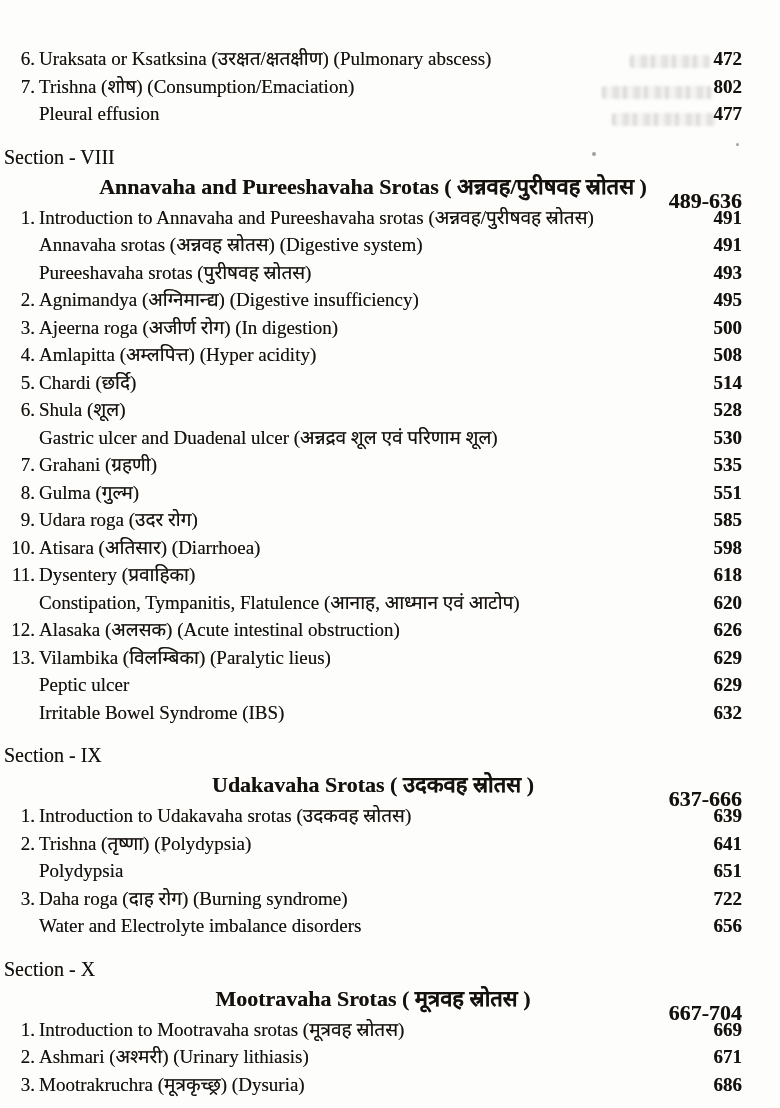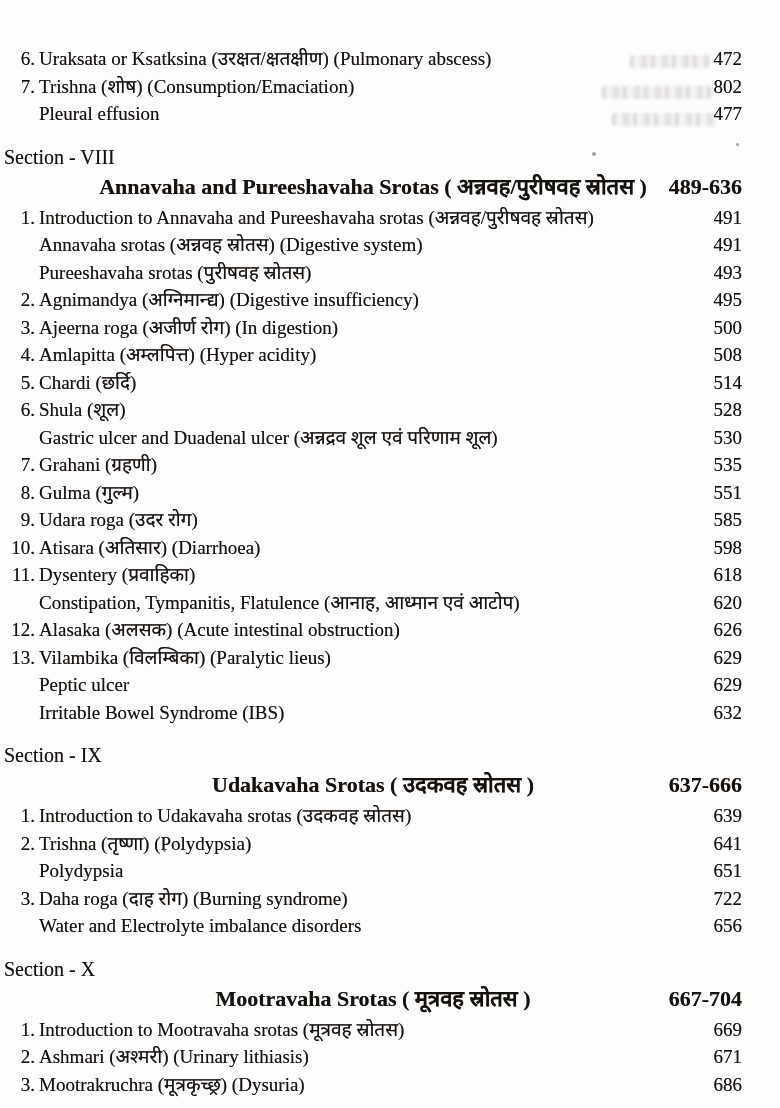--- a/index.html
+++ b/index.html
@@ -19,21 +19,21 @@
   .row {
     display: flex;
     align-items: baseline;
     height: 27.5px;
     line-height: 27.5px;
     font-size: 19px;
     white-space: nowrap;
   }
   .num  { flex: 0 0 31px; width: 31px; text-align: right; }
   .txt  { margin-left: 4px; flex: 1 1 auto; overflow: hidden; }
-  .pg   { margin-left: 8px; min-width: 56px; text-align: right; }
+  .pg   { margin-left: 8px; min-width: 56px; text-align: right; font-weight: bold; }
   .row.section {
     display: block;
     text-align: left;
     font-size: 20px;
     height: 30px;
     line-height: 30px;
     margin-top: 14px;
   }
   .row.title {
     position: relative;
@@ -41,21 +41,21 @@
     text-align: center;
     font-weight: bold;
     font-size: 22px;
     height: 30px;
     line-height: 30px;
     margin-bottom: 2px;
   }
   .row.title .pg {
     position: absolute;
     right: 0;
-    top: 0;
+    top: 14px;
     font-weight: bold;
     margin-left: 0;
     text-align: center;
   }
   
   .artifact {
     position: absolute;
     height: 13px;
     background: repeating-linear-gradient(90deg,
       rgba(140,135,130,0.38) 0px, rgba(200,198,195,0.05) 7px,

